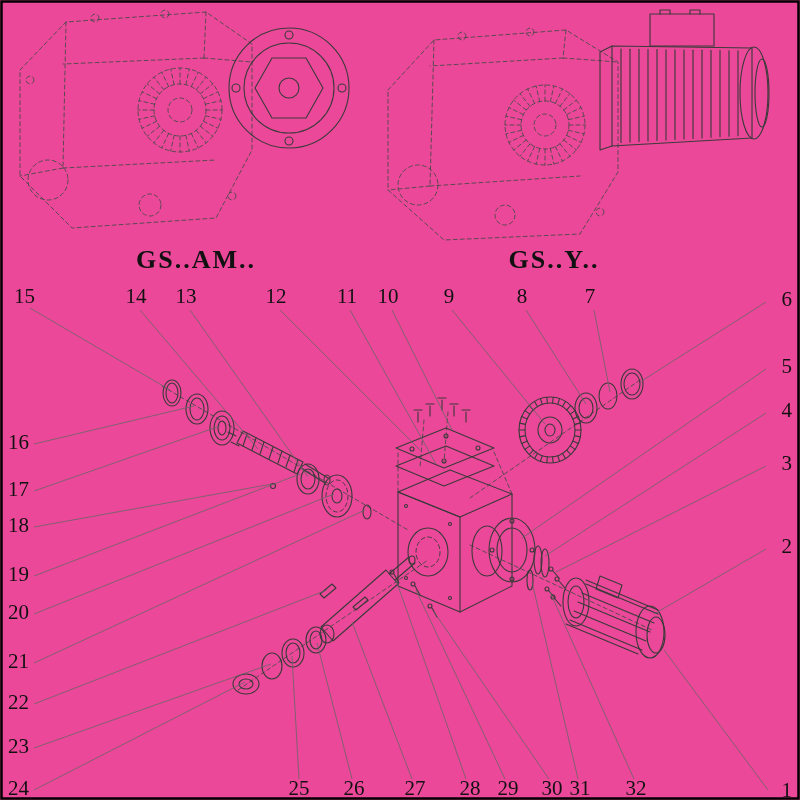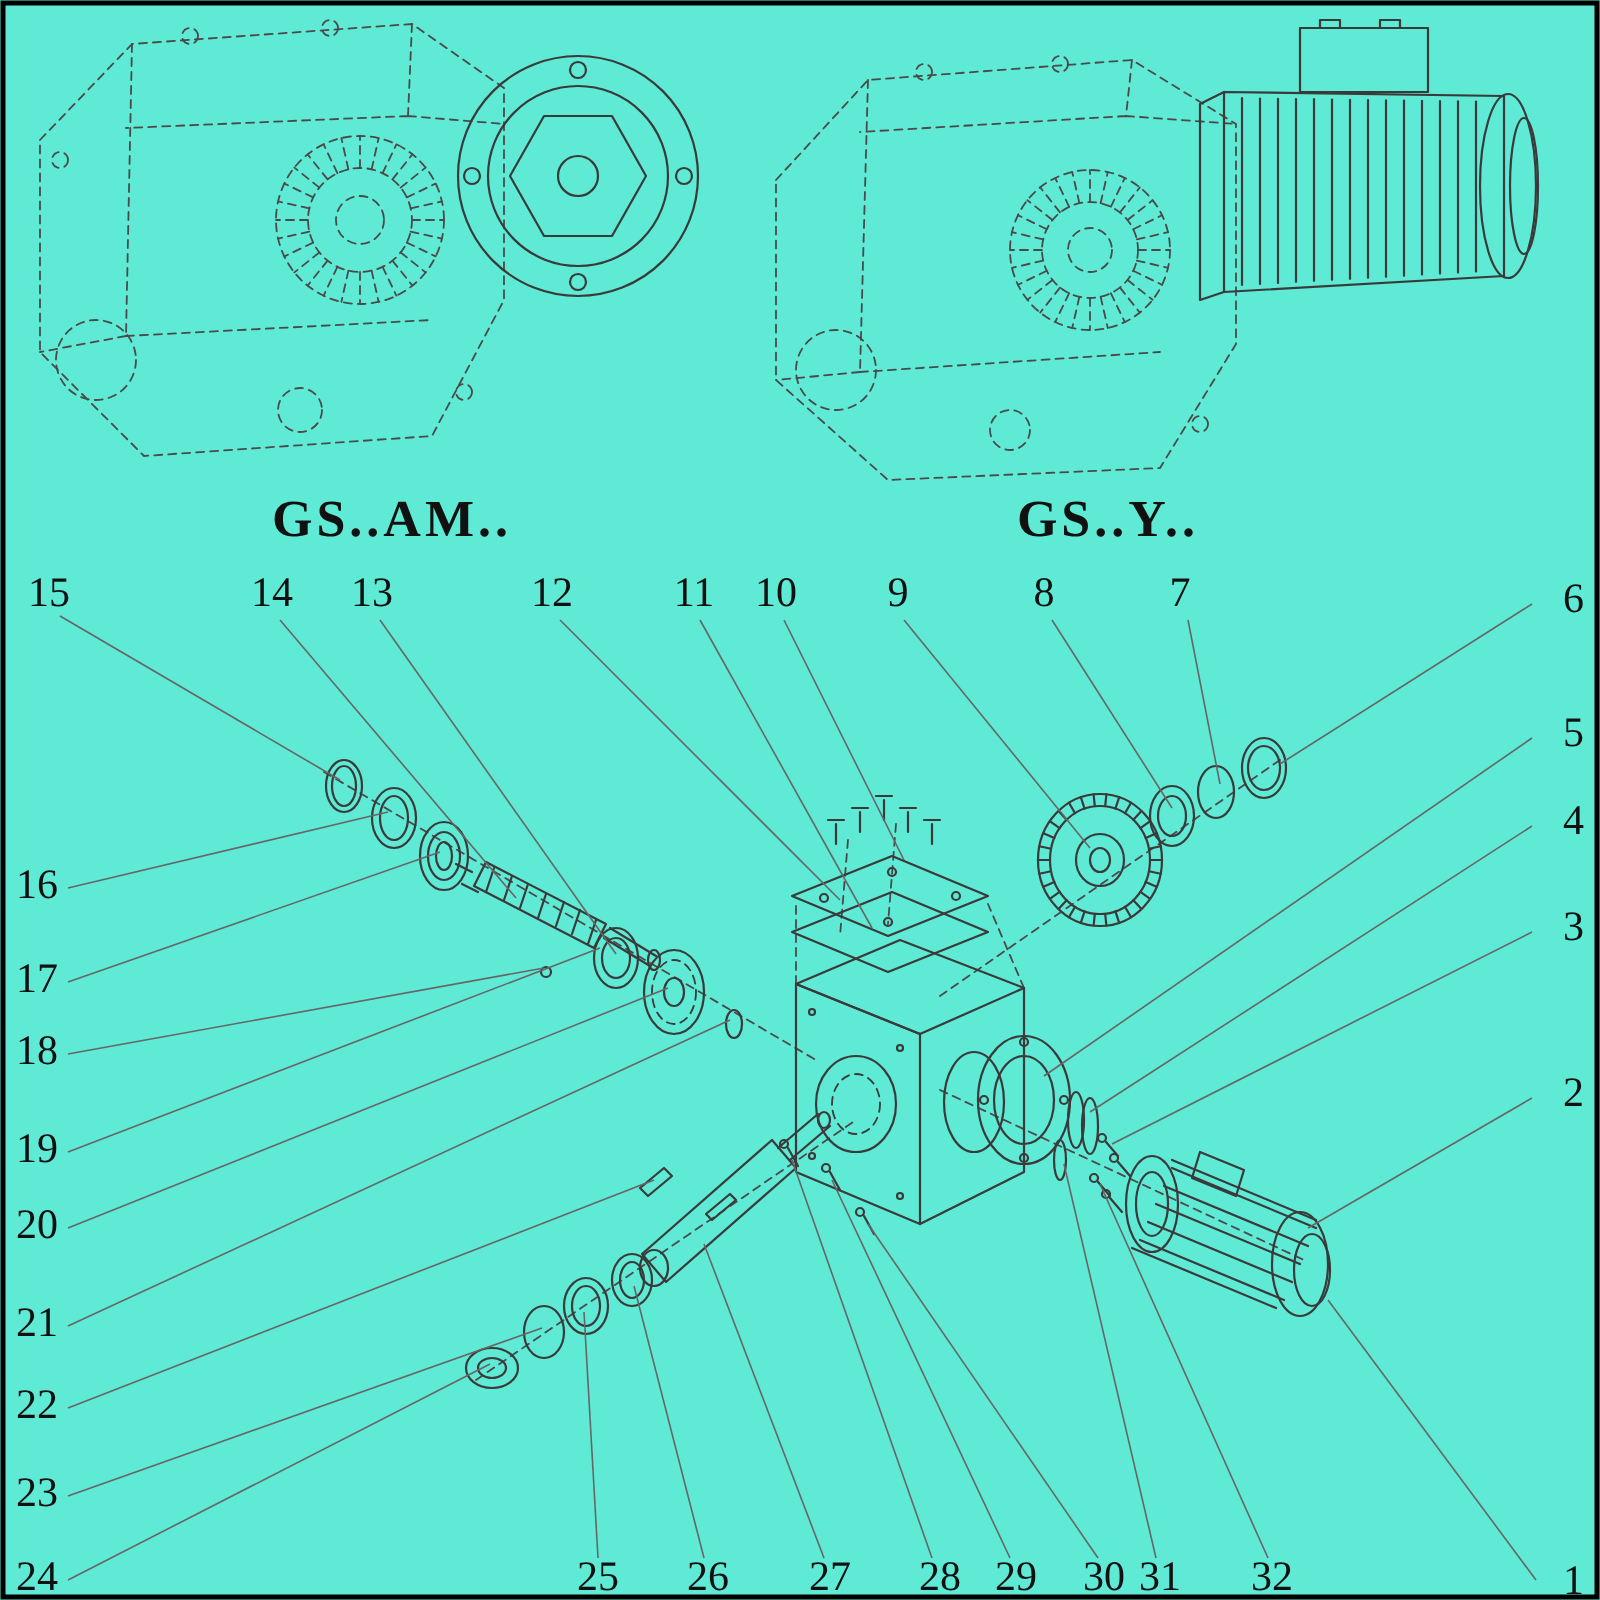--- a/index.html
+++ b/index.html
@@ -1,16 +1,16 @@
 <!DOCTYPE html>
 <html><head>
 <meta charset="utf-8">
 <style>
   html,body{margin:0;padding:0;background:#fff;}
-  .stage{width:800px;height:800px;position:relative;background:#5eead4;overflow:hidden;}
+  .stage{width:800px;height:800px;position:relative;background:#ec4899;overflow:hidden;}
   svg{position:absolute;left:0;top:0;}
   .s, .s *{fill:none;stroke:#3a3a3a;stroke-width:1.1;stroke-linecap:round;stroke-linejoin:round;}
   .dash, .dash *{fill:none;stroke:#4a4a4a;stroke-width:0.9;stroke-dasharray:4 3;stroke-linecap:round;}
   .d{stroke-dasharray:4 3 !important;stroke-width:0.9 !important;}
   text.callout{font-family:"Liberation Serif",serif;font-size:21px;}
   text.caption{font-family:"Liberation Serif",serif;font-weight:bold;font-size:26px;letter-spacing:2px;fill:#111;}
 </style>
 </head>
 <body>
 

